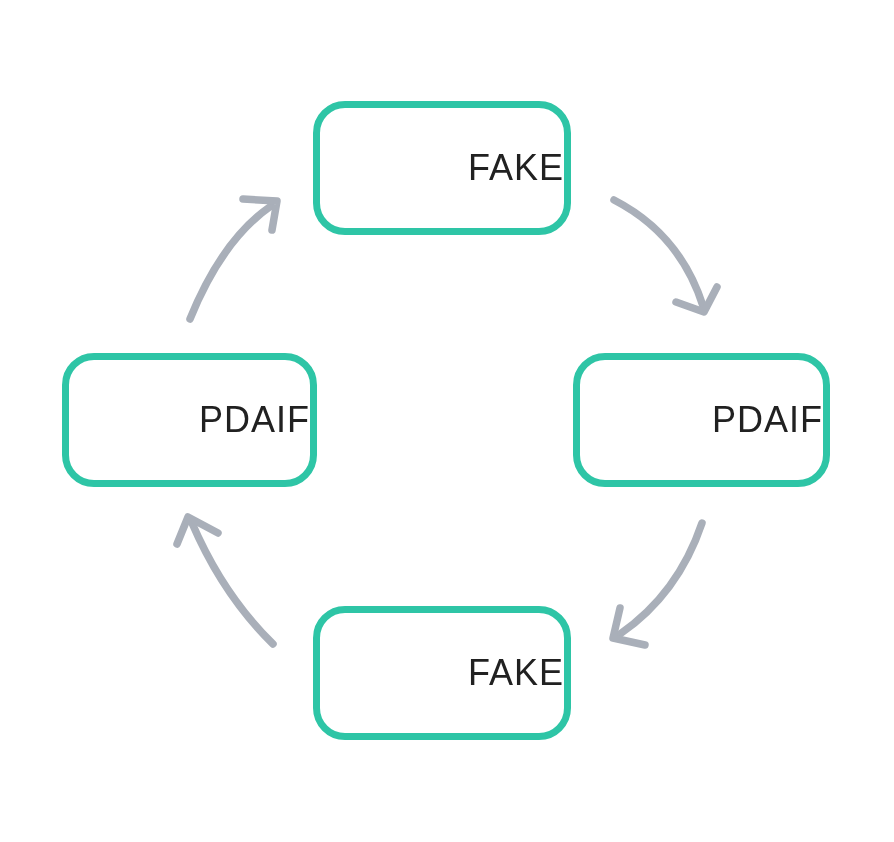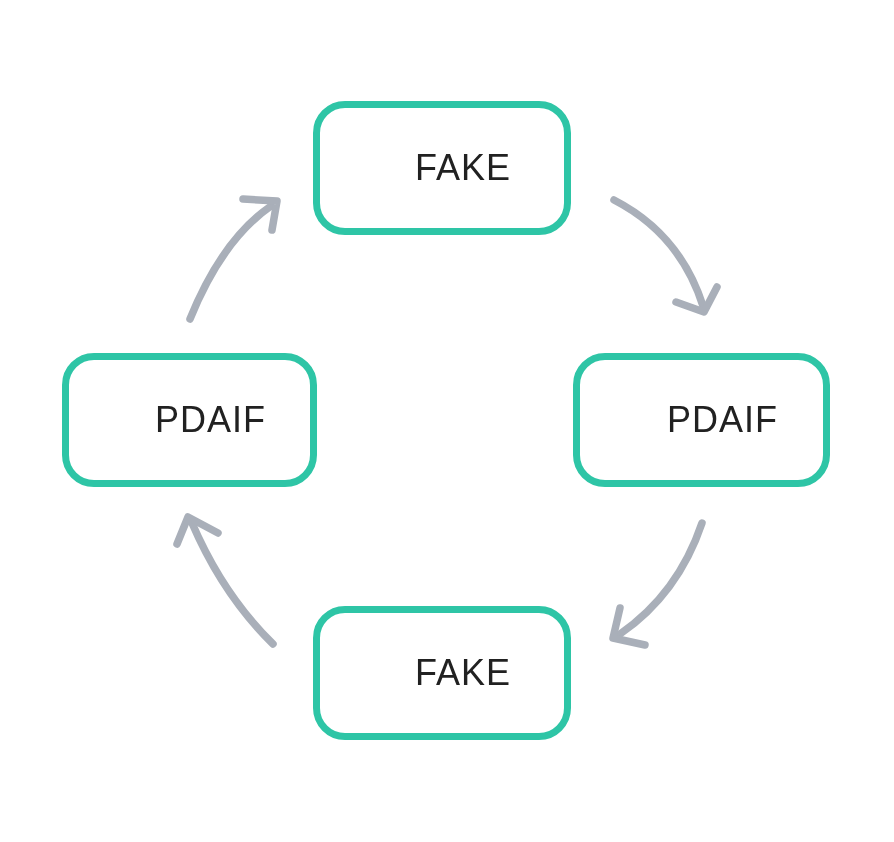--- a/index.html
+++ b/index.html
@@ -18,21 +18,21 @@
     overflow: hidden;
     font-family: "Liberation Sans", sans-serif;
   }
   .node {
     position: absolute;
     background: #ffffff;
     border: 7px solid var(--node_border);
     border-radius: 32px;
     display: flex;
     align-items: center;
-    justify-content: center;
+    justify-content: flex-end;
     padding-left: 42px;
   }
   .node-label {
     font-size: 36px;
     font-weight: 400;
     letter-spacing: 1px;
     color: var(--label);
   }
   .node-top    { left: 313px; top: 101px; width: 258px; height: 134px; }
   .node-right  { left: 573px; top: 353px; width: 257px; height: 134px; }

